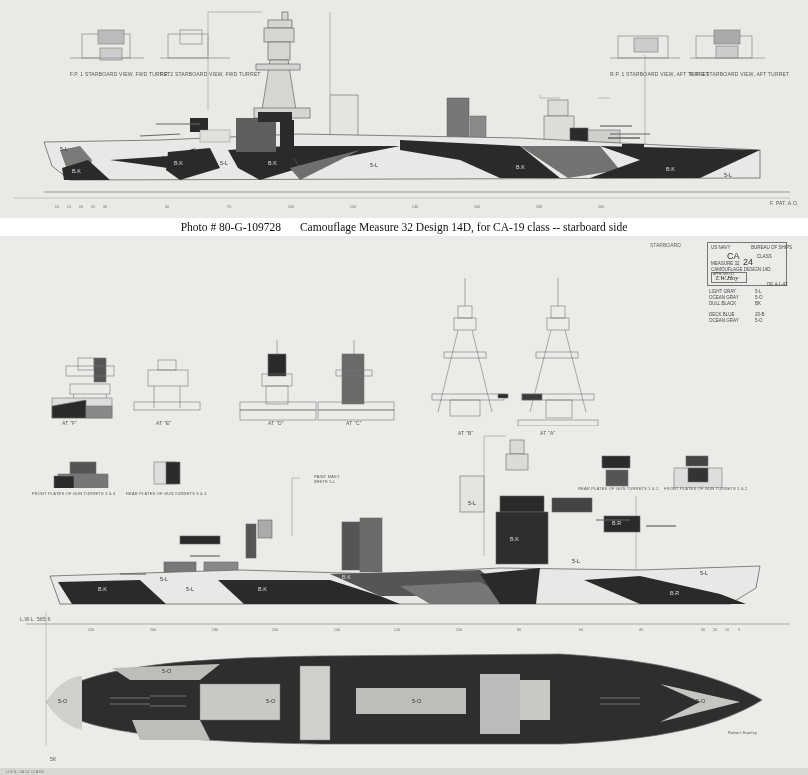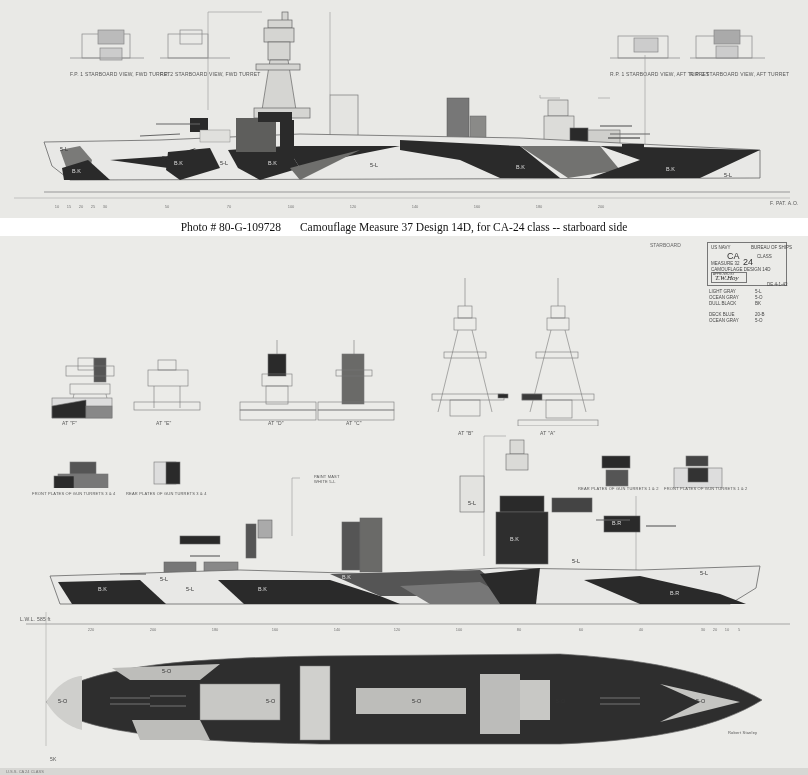--- a/index.html
+++ b/index.html
@@ -150,21 +150,21 @@
   <div class="ruler-lbl" style="left:284px;top:205px">100</div>
   <div class="ruler-lbl" style="left:346px;top:205px">120</div>
   <div class="ruler-lbl" style="left:408px;top:205px">140</div>
   <div class="ruler-lbl" style="left:470px;top:205px">160</div>
   <div class="ruler-lbl" style="left:532px;top:205px">180</div>
   <div class="ruler-lbl" style="left:594px;top:205px">200</div>
 </div>
 
 <div class="caption">
   <span>Photo # 80-G-109728</span>
-  <span>Camouflage Measure 37 Design 14D, for CA-24 class -- starboard side</span>
+  <span>Camouflage Measure 32 Design 14D, for CA-19 class -- starboard side</span>
 </div>
 
 <div class="sheet sheet-bottom">
   <div class="starboard">STARBOARD</div>
 
   <div class="title-block">
     <div class="tb-box"></div>
     <div class="tb-row" style="left:4px;top:3px">US NAVY</div>
     <div class="tb-row" style="left:44px;top:3px">BUREAU OF SHIPS</div>
     <div class="tb-row tb-big" style="left:20px;top:9px">CA</div>

